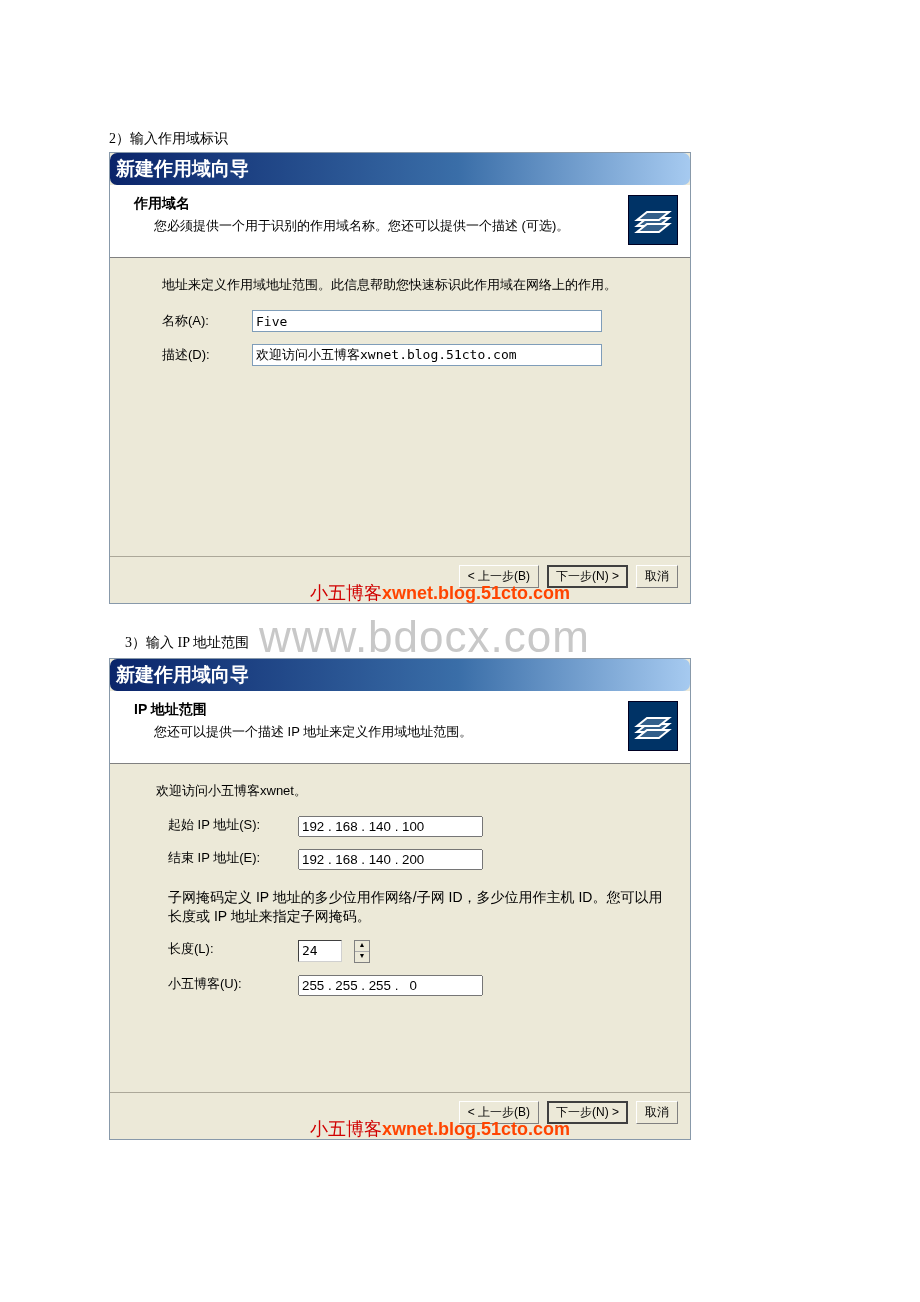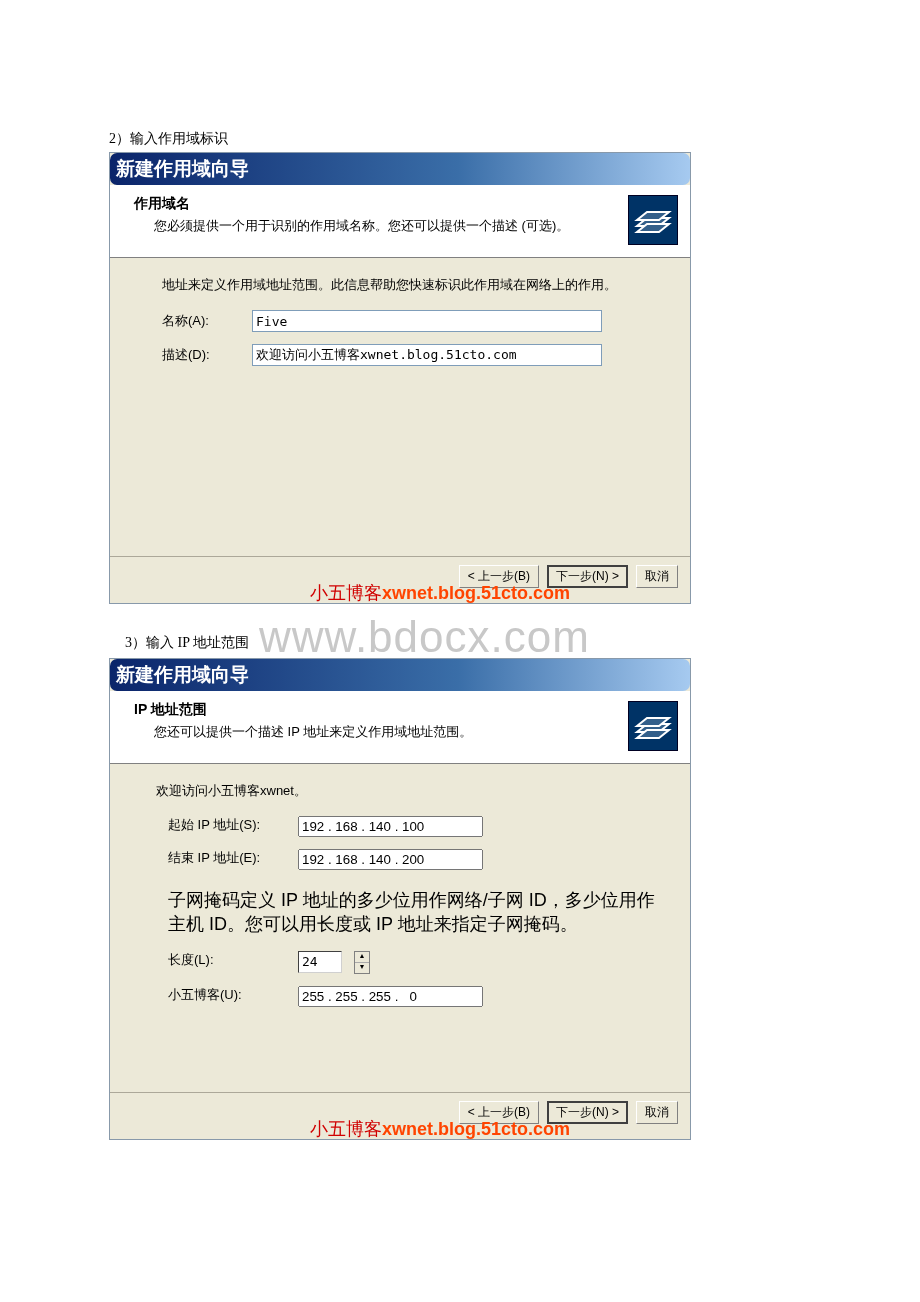--- a/index.html
+++ b/index.html
@@ -160,21 +160,21 @@
   .wm-big {
     position: relative;
     font-size: 44px;
     color: #c8c8c8;
     font-family: Arial, sans-serif;
     letter-spacing: 1px;
     margin: 8px 0 -4px 150px;
     pointer-events: none;
   }
   .sect2 {
-    font-size: 18px;
+    font-size: 14px;
     margin: 18px 0 14px 12px;
     font-family: "SimSun", "宋体", sans-serif;
     line-height: 1.35;
   }
   .ip-start-row, .ip-end-row, .len-row, .mask-row {
     display:flex; align-items:flex-start; margin-bottom:12px;
   }
   .iplabel { width: 130px; margin-left: 12px;}
 </style>
 </head>

